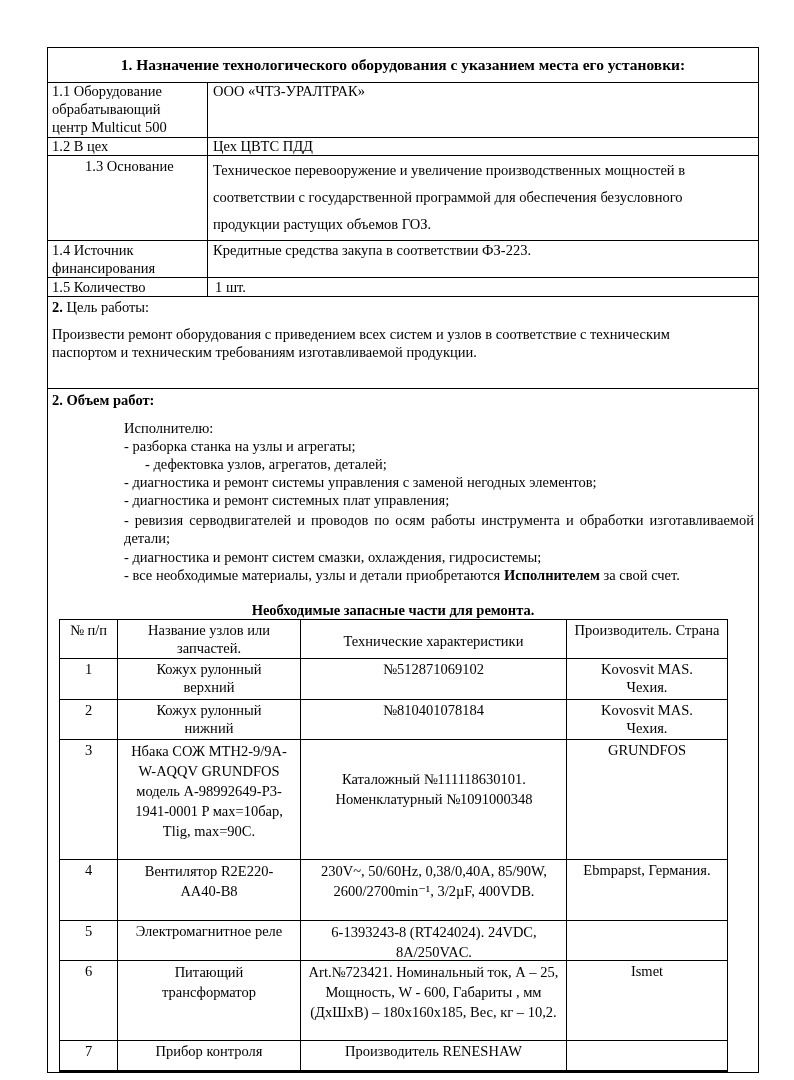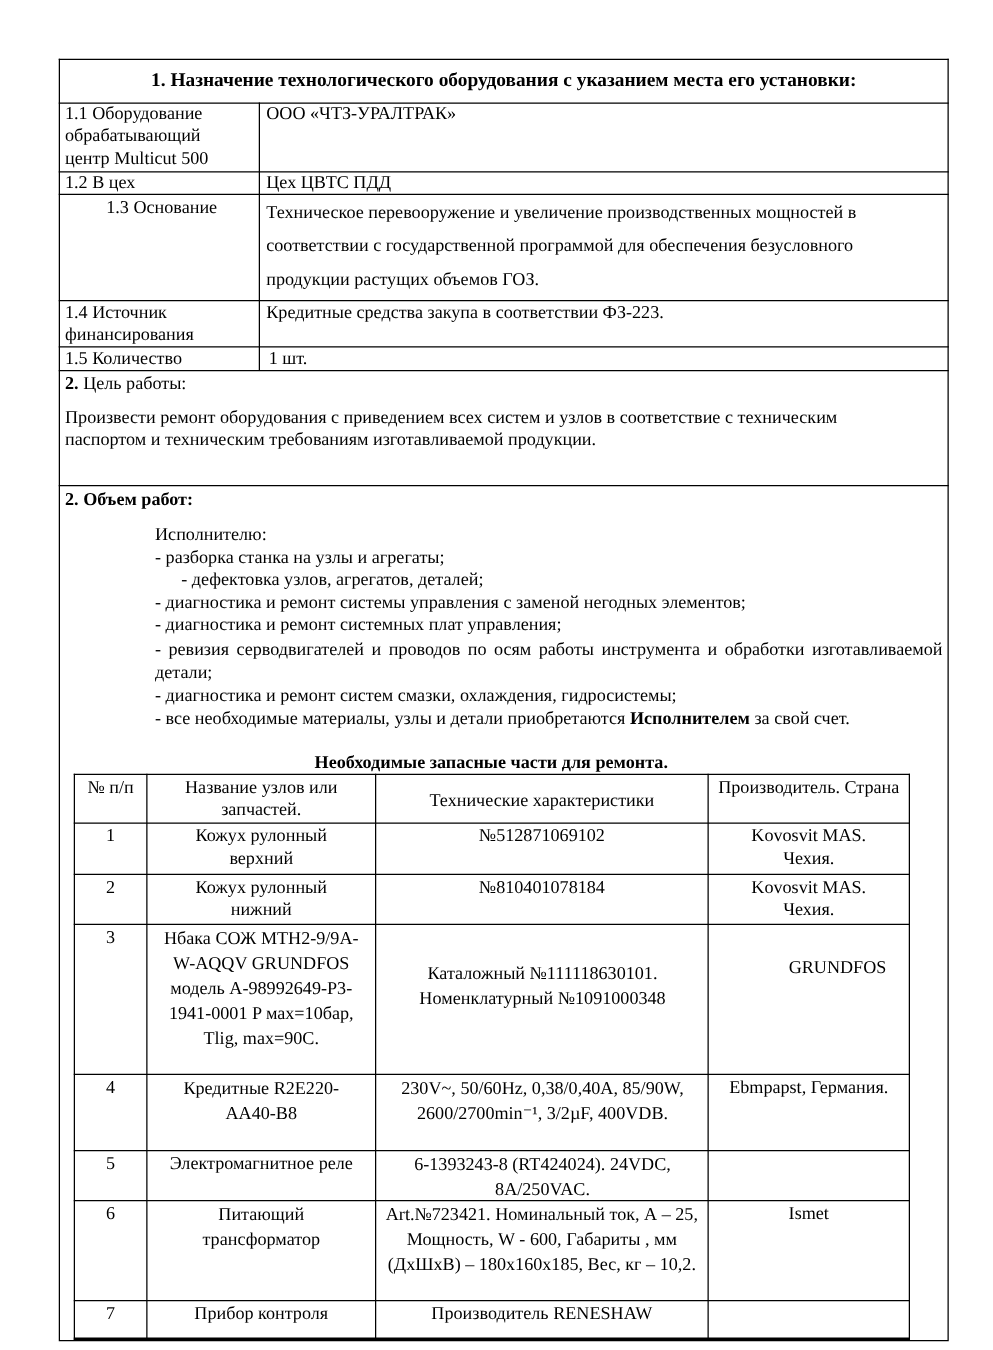--- a/index.html
+++ b/index.html
@@ -103,24 +103,24 @@
   <div class="txt center" style="left:528px;top:41px;width:120px;">Kovosvit MAS. Чехия.</div>
 
   <div class="txt center" style="left:1px;top:82px;width:57px;">2</div>
   <div class="txt center" style="left:79px;top:82px;width:142px;">Кожух рулонный нижний</div>
   <div class="txt center" style="left:242px;top:82px;width:265px;">№810401078184</div>
   <div class="txt center" style="left:528px;top:82px;width:120px;">Kovosvit MAS. Чехия.</div>
 
   <div class="txt center" style="left:1px;top:122px;width:57px;">3</div>
   <div class="txt center" style="left:72px;top:122px;width:156px;line-height:20px;">Нбака СОЖ MTH2-9/9A-W-AQQV GRUNDFOS модель A-98992649-P3-1941-0001 P мах=10бар, Tlig, max=90C.</div>
   <div class="txt center" style="left:256px;top:122px;width:238px;line-height:20px;margin-top:28px;">Каталожный №111118630101. Номенклатурный №1091000348</div>
-  <div class="txt center" style="left:531px;top:122px;width:160px;margin-top:24px;">GRUNDFOS</div>
+  <div class="txt center" style="left:508px;top:122px;width:160px;">GRUNDFOS</div>
 
   <div class="txt center" style="left:1px;top:242px;width:57px;">4</div>
-  <div class="txt center" style="left:72px;top:242px;width:156px;line-height:20px;">Кредитные R2E220-AA40-B8</div>
+  <div class="txt center" style="left:72px;top:242px;width:156px;line-height:20px;">Вентилятор R2E220-AA40-B8</div>
   <div class="txt center" style="left:246px;top:242px;width:258px;line-height:20px;">230V~,  50/60Hz,  0,38/0,40A, 85/90W,  2600/2700min⁻¹,  3/2µF, 400VDB.</div>
   <div class="txt center" style="left:508px;top:242px;width:160px;">Ebmpapst, Германия.</div>
 
   <div class="txt center" style="left:1px;top:303px;width:57px;">5</div>
   <div class="txt center" style="left:59px;top:303px;width:182px;">Электромагнитное реле</div>
   <div class="txt center" style="left:252px;top:303px;width:246px;line-height:20px;">6-1393243-8 (RT424024). 24VDC, 8A/250VAC.</div>
   <div class="txt center" style="left:508px;top:303px;width:160px;"></div>
 
   <div class="txt center" style="left:1px;top:343px;width:57px;">6</div>
   <div class="txt center" style="left:79px;top:343px;width:142px;line-height:20px;">Питающий трансформатор</div>

